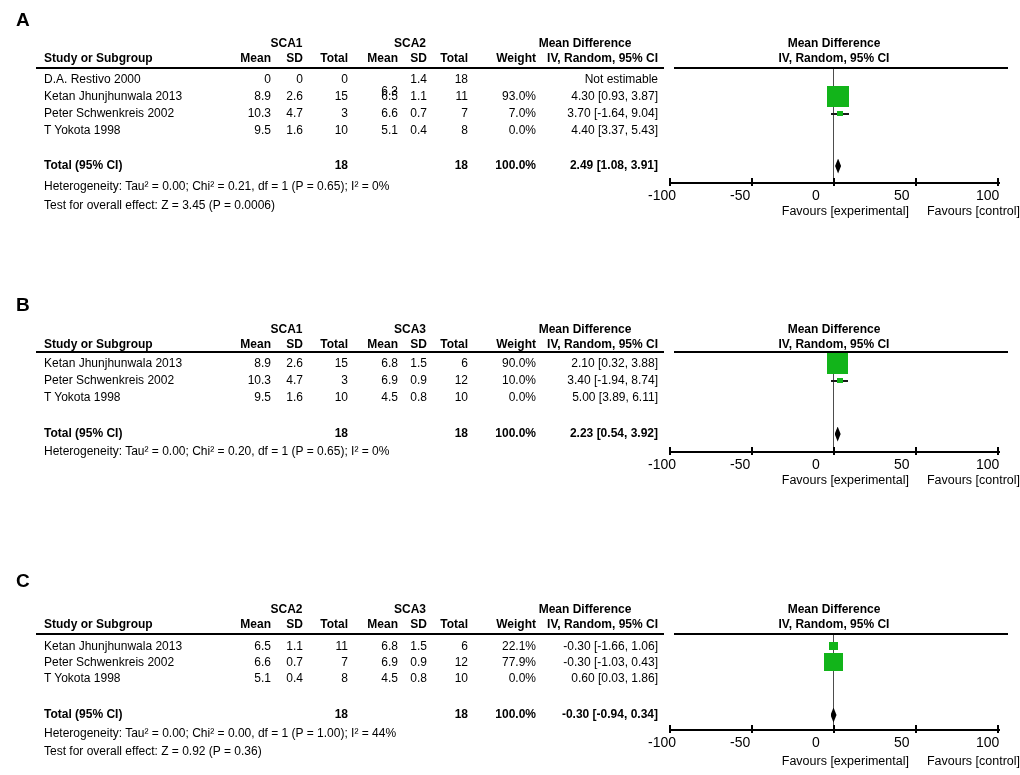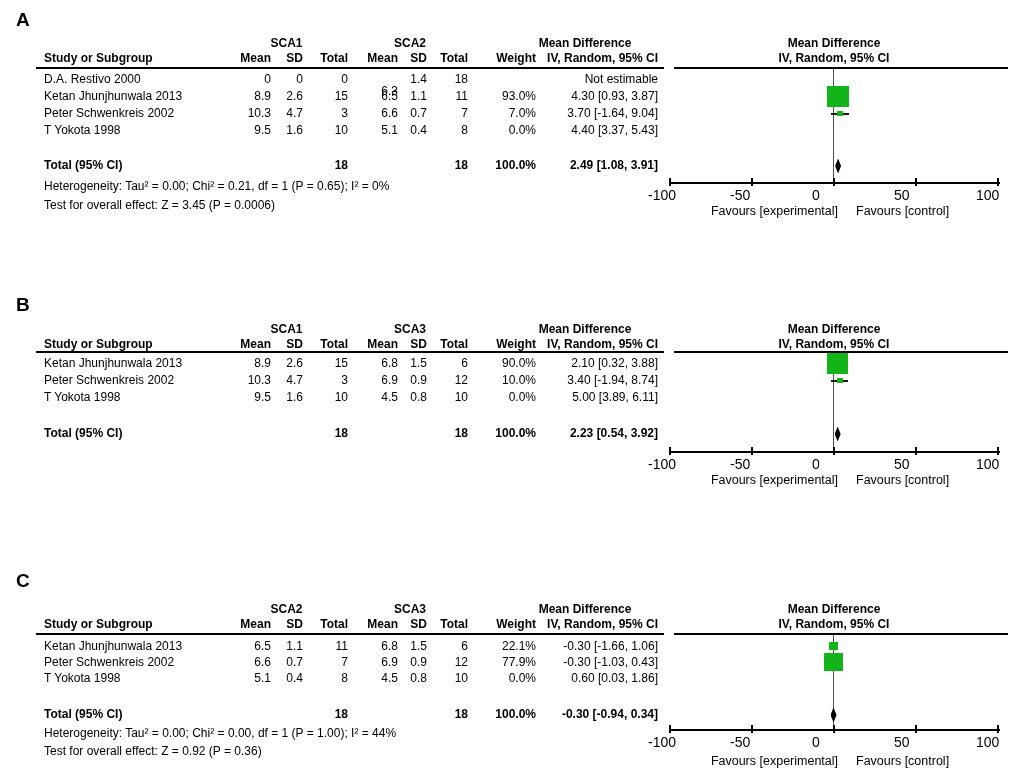--- a/index.html
+++ b/index.html
@@ -9,21 +9,21 @@
   .cell{position:absolute;font-size:12px;line-height:14px;white-space:nowrap;}
   .right{text-align:right;}
   .center{text-align:center;}
   .bold{font-weight:bold;}
   .plabel{position:absolute;font-size:19px;font-weight:bold;line-height:20px;}
   .rule{position:absolute;height:2px;background:#000;}
   .zline{position:absolute;width:1px;background:#4d4d4d;}
   .axisline{position:absolute;height:2px;background:#000;}
   .tickmark{position:absolute;width:2px;height:8px;background:#000;}
   .ticklabel{position:absolute;font-size:14px;text-align:left;white-space:nowrap;}
-  .fav{position:absolute;font-size:12.5px;text-align:center;white-space:nowrap;}
+  .fav{position:absolute;font-size:12.5px;text-align:right;white-space:nowrap;}
   .fav span{display:inline-block;}
   .fav .gap{margin-right:18px;}
   .sq{position:absolute;}
   .wh{position:absolute;height:2px;background:#1a1a1a;}
   .dia{position:absolute;background:#000;clip-path:polygon(50% 0,100% 50%,50% 100%,0 50%);}
 </style>
 </head>
 <body>
 
 <div class="fig">
@@ -154,20 +154,21 @@
       <div class="cell right" style="left: 400px; top: 100px; width: 27px;">0.8</div>
       <div class="cell right" style="left: 430px; top: 100px; width: 38px;">10</div>
       <div class="cell right" style="left: 478px; top: 100px; width: 58px;">0.0%</div>
       <div class="cell right" style="left: 518px; top: 100px; width: 140px;">5.00 [3.89, 6.11]</div>
       <div class="cell bold" style="left: 44px; top: 136px; width: 180px;">Total (95% CI)</div>
       <div class="cell bold right" style="left: 305px; top: 136px; width: 43px;">18</div>
       <div class="cell bold right" style="left: 430px; top: 136px; width: 38px;">18</div>
       <div class="cell bold right" style="left: 478px; top: 136px; width: 58px;">100.0%</div>
       <div class="cell bold right" style="left: 518px; top: 136px; width: 140px;">2.23 [0.54, 3.92]</div>
       <div class="dia" style="left: 834.657px; top: 136.5px; width: 6px; height: 15px; background: rgb(0, 0, 0);"></div>
+      <div class="cell" style="left: 44px; top: 154px; width: 610px;">Heterogeneity: Tau² = 0.00; Chi² = 0.20, df = 1 (P = 0.65); I² = 0%</div>
       <div class="axisline" style="left: 670px; top: 161px; width: 330px;"></div>
       <div class="tickmark" style="left: 669px; top: 157px;"></div>
       <div class="ticklabel" style="left: 648px; top: 166px; width: 44px;">-100</div>
       <div class="tickmark" style="left: 751px; top: 157px;"></div>
       <div class="ticklabel" style="left: 730px; top: 166px; width: 44px;">-50</div>
       <div class="tickmark" style="left: 833px; top: 157px;"></div>
       <div class="ticklabel" style="left: 812px; top: 166px; width: 44px;">0</div>
       <div class="tickmark" style="left: 915px; top: 157px;"></div>
       <div class="ticklabel" style="left: 894px; top: 166px; width: 44px;">50</div>
       <div class="tickmark" style="left: 997px; top: 157px;"></div>

